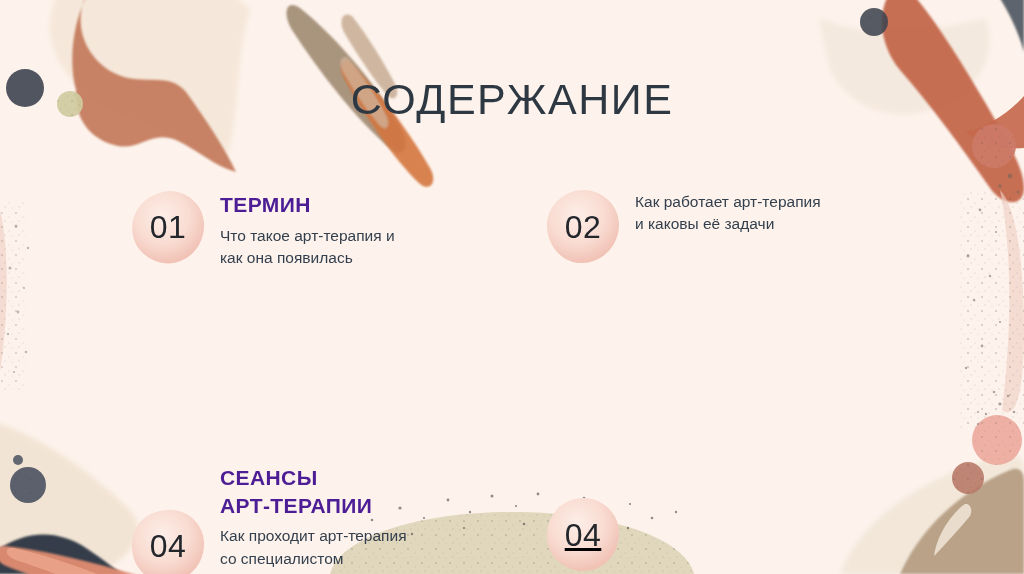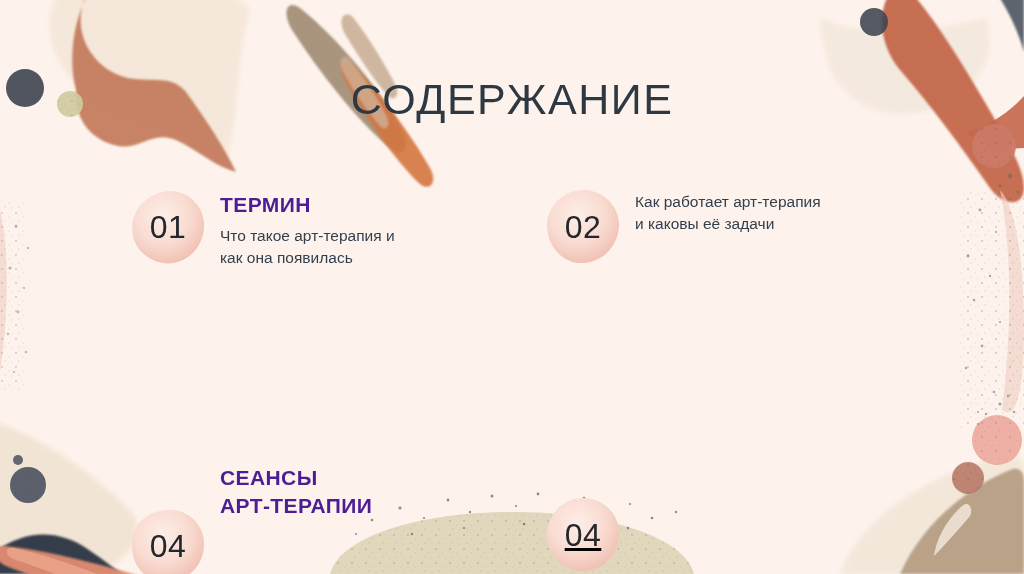--- a/index.html
+++ b/index.html
@@ -328,20 +328,22 @@
           <span class="blob">
             <svg viewBox="0 0 76 76" xmlns="http://www.w3.org/2000/svg">
               <path d="M36,2 C57,0 74,16 74,36 C74,58 57,74 36,74 C15,74 1,57 2,36 C3,16 16,4 36,2 Z" fill="url(#blobGrad)"></path>
             </svg>
           </span>
           <span class="num">04</span>
         </div>
         <div class="texts">
           <p class="heading">СЕАНСЫ
 АРТ-ТЕРАПИИ</p>
+          <p class="desc">Как проходит арт-терапия
+со специалистом</p>
         </div>
       </div>
 
       <div class="item item-04 col-right">
         <div class="badge">
           <span class="blob">
             <svg viewBox="0 0 76 76" xmlns="http://www.w3.org/2000/svg">
               <path d="M38,1 C58,1 75,17 74,38 C73,58 57,75 37,74 C17,73 1,57 2,37 C3,17 18,1 38,1 Z" fill="url(#blobGrad)"></path>
             </svg>
           </span>

